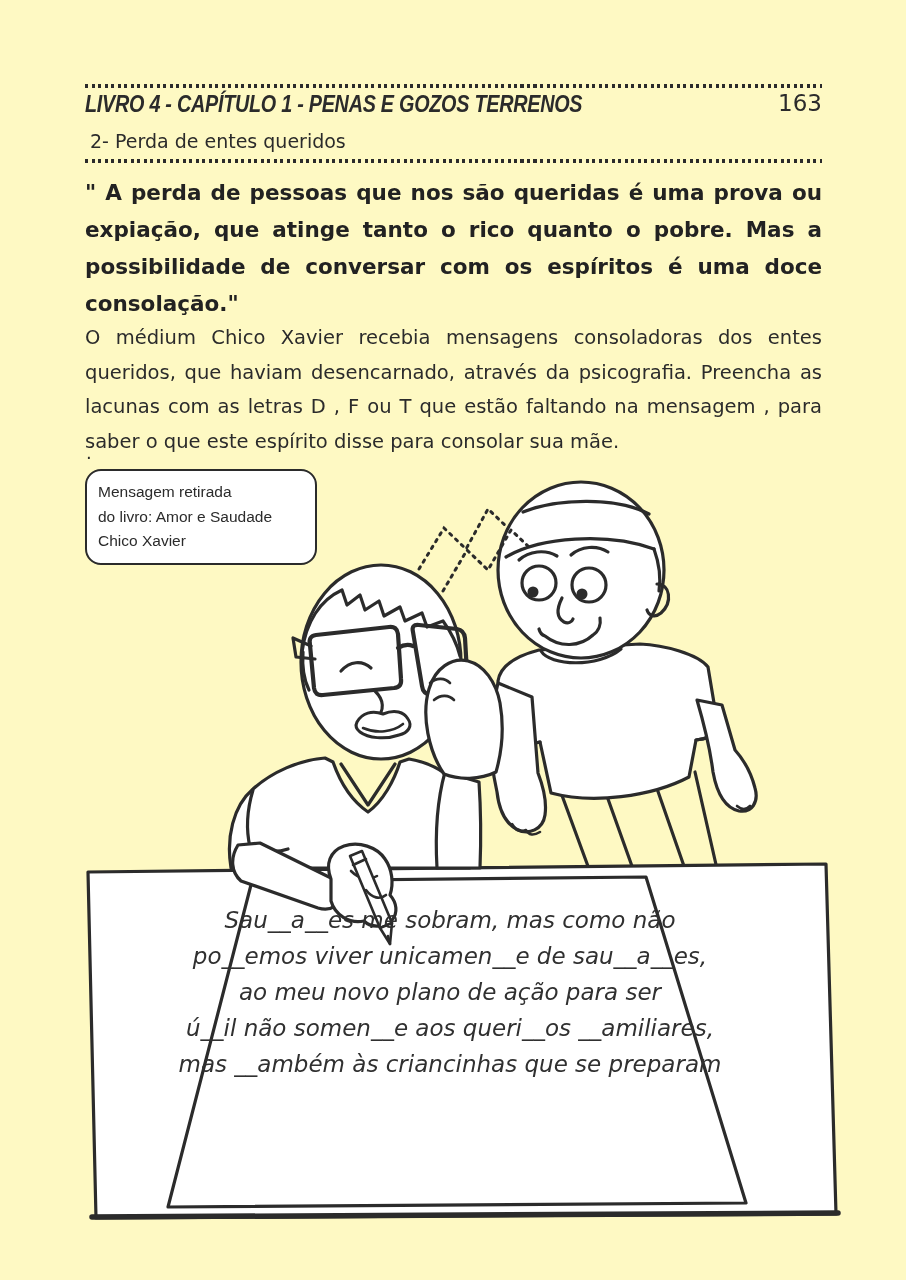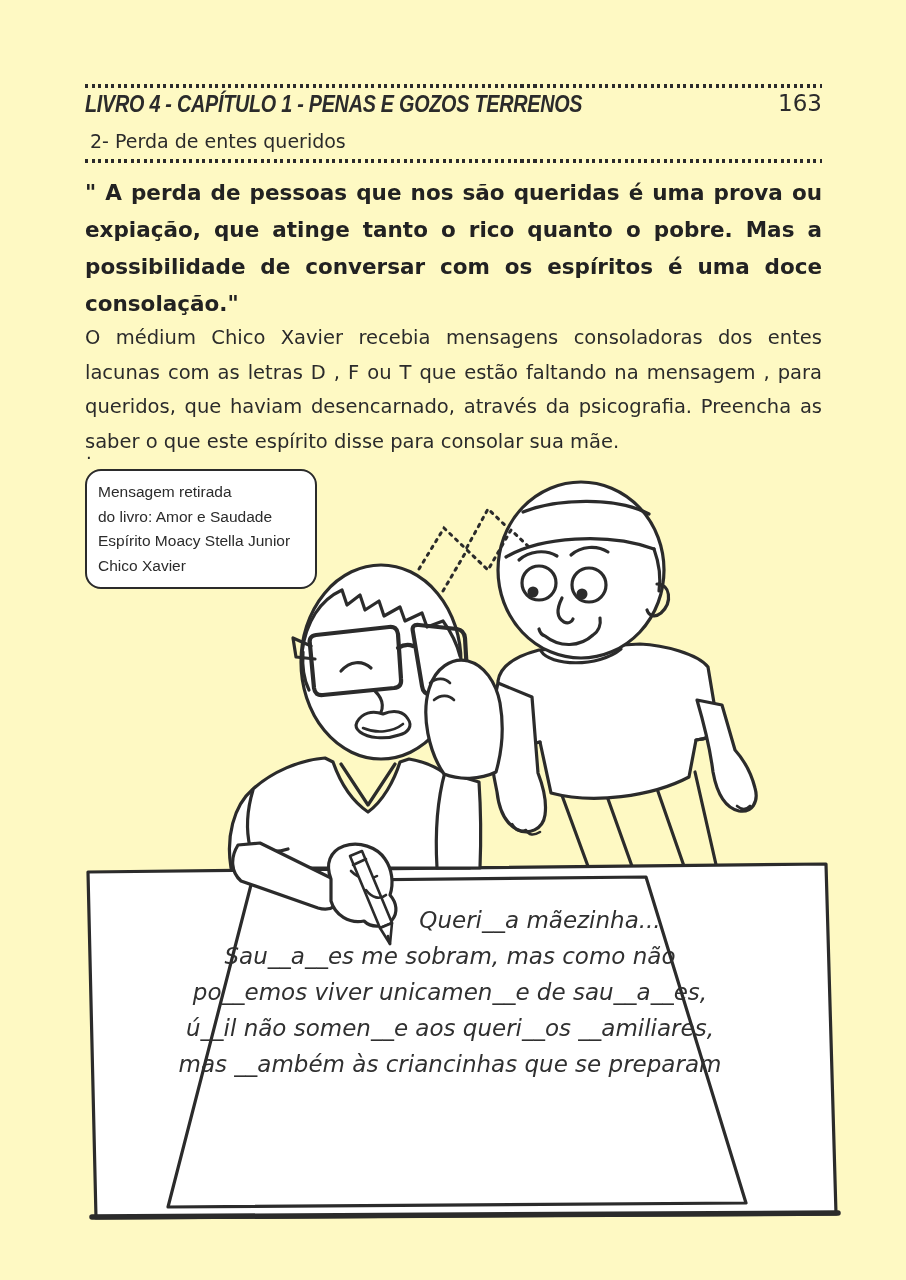--- a/index.html
+++ b/index.html
@@ -67,31 +67,30 @@
 
   <div class="abs quote">
     <div class="ln">" A perda de pessoas que nos são queridas é uma prova ou</div>
     <div class="ln">expiação, que atinge tanto o rico quanto o pobre. Mas a</div>
     <div class="ln">possibilidade de conversar com os espíritos é uma doce</div>
     <div class="ln last">consolação."</div>
   </div>
 
   <div class="abs intro">
     <div class="ln">O médium Chico Xavier recebia mensagens consoladoras dos entes</div>
+    <div class="ln">queridos, que haviam desencarnado, através da psicografia. Preencha as</div>
     <div class="ln">lacunas com as letras D , F ou T que estão faltando na mensagem , para</div>
-    <div class="ln">queridos, que haviam desencarnado, através da psicografia. Preencha as</div>
     <div class="ln last">saber o que este espírito disse para consolar sua mãe.</div>
   </div>
 
   <div class="abs stray">.</div>
 
   <div class="abs note-box">
     <div>Mensagem retirada</div>
     <div>do livro: Amor e Saudade</div>
-    <div>Espírito Moacy Stella Junior</div>
     <div>Chico Xavier</div>
   </div>
 
   <svg class="abs" style="left:0;top:0" width="906" height="1280" viewBox="0 0 906 1280">
 
     <g>
       <path class="line" d="M560 790 L589 869"></path>
       <path class="line" d="M603 785 L633 869"></path>
       <path class="line" d="M654 780 L685 869"></path>
       <path class="line" d="M695 772 L717 869"></path>
@@ -160,21 +159,21 @@
       <path class="fillw" style="stroke-width:3" d="M357 722 C362 713 372 710 383 714 C395 709 404 712 408 719 C413 726 408 733 399 735 C385 740 368 738 360 732 C356 729 355 726 357 722 Z"></path>
       <path class="thin" d="M363 728 C377 734 393 732 403 724"></path>
       <path class="fillw" d="M437 868 C435 833 438 797 445 772 L479 782 C481 812 481 843 480 868 Z"></path>
       <path class="fillw" d="M444 774 C429 752 421 716 429 689 C435 668 452 657 468 661 C484 665 496 682 500 703 C504 726 502 751 496 772 C480 780 459 780 444 774 Z"></path>
       <path class="thin" d="M434 700 C441 694 449 695 454 700"></path>
       <path class="thin" d="M430 683 C437 677 445 678 450 683"></path>
     </g>
   </svg>
 
   <div class="abs message">
-    <div class="ln first">Queri__a mãezinha...</div>
     <div class="ln">Sau__a__es me sobram, mas como não</div>
     <div class="ln">po__emos viver unicamen__e de sau__a__es,</div>
+    <div class="ln">ao meu novo plano de ação para ser</div>
     <div class="ln">ú__il não somen__e aos queri__os __amiliares,</div>
     <div class="ln">mas __ambém às criancinhas que se preparam</div>
   </div>
 
 
 </div>
 
 </body></html>

